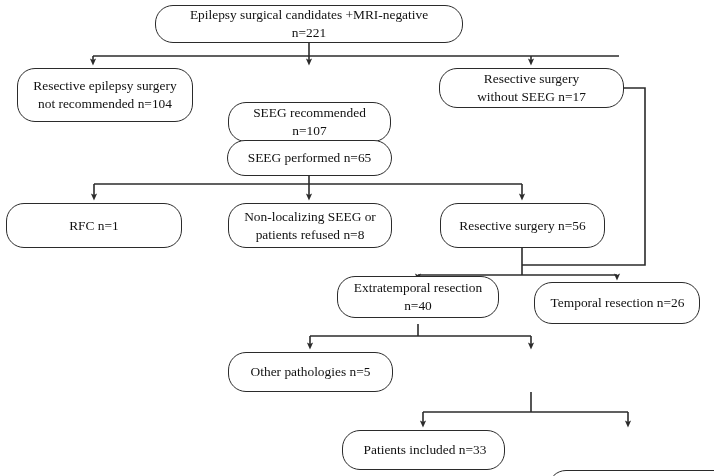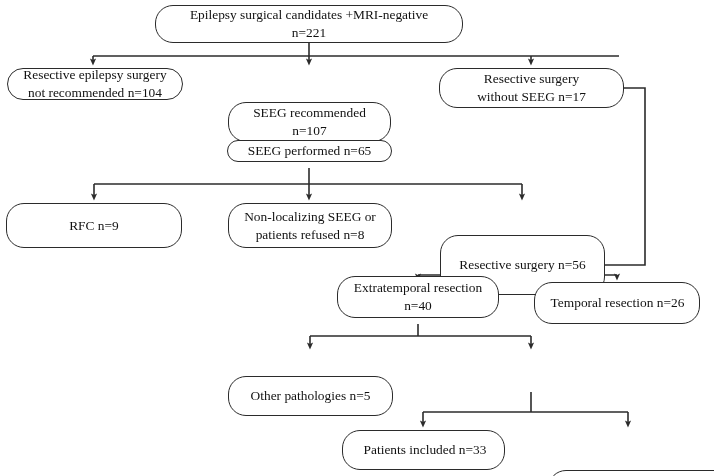--- a/index.html
+++ b/index.html
@@ -90,62 +90,62 @@
       <path d="M423,412 L423,424" marker-end="url(#arrow)"></path>
       <path d="M628,412 L628,424" marker-end="url(#arrow)"></path>
     </g>
   </svg>
 
   <div class="node" style="left:155px; top:5px; width:308px; height:38px;">
     <span class="label">Epilepsy surgical candidates +MRI-negative
 n=221</span>
   </div>
 
-  <div class="node" style="left:7px; top:68px; width:176px; height:32px;">
+  <div class="node" style="left:17px; top:68px; width:176px; height:54px;">
     <span class="label">Resective epilepsy surgery
 not recommended n=104</span>
   </div>
 
   <div class="node" style="left:228px; top:68px; width:163px; height:40px;margin-top:34px;">
     <span class="label">SEEG recommended
 n=107</span>
   </div>
 
   <div class="node" style="left:439px; top:68px; width:185px; height:40px;">
     <span class="label">Resective surgery
 without SEEG n=17</span>
   </div>
 
-  <div class="node" style="left:227px; top:140px; width:165px; height:22px;">
+  <div class="node" style="left:227px; top:140px; width:165px; height:36px;">
     <span class="label">SEEG performed n=65</span>
   </div>
 
   <div class="node" style="left:6px; top:203px; width:176px; height:45px;">
-    <span class="label">RFC n=9</span>
+    <span class="label">RFC n=1</span>
   </div>
 
   <div class="node" style="left:228px; top:203px; width:164px; height:45px;align-items:center;">
     <span class="label">Non-localizing SEEG or
 patients refused n=8</span>
   </div>
 
-  <div class="node" style="left:440px; top:203px; width:165px; height:60px;margin-top:32px;">
+  <div class="node" style="left:440px; top:203px; width:165px; height:45px;">
     <span class="label">Resective surgery n=56</span>
   </div>
 
   <div class="node" style="left:337px; top:276px; width:162px; height:42px;">
     <span class="label">Extratemporal resection
 n=40</span>
   </div>
 
   <div class="node" style="left:534px; top:282px; width:166px; height:42px;padding-left:7px;">
     <span class="label">Temporal resection n=26</span>
   </div>
 
-  <div class="node" style="left:228px; top:352px; width:165px; height:40px;margin-top:24px;">
+  <div class="node" style="left:228px; top:352px; width:165px; height:40px;">
     <span class="label">Other pathologies n=5</span>
   </div>
 
 
   <div class="node" style="left:342px; top:430px; width:163px; height:40px;padding-left:9px;">
     <span class="label">Patients included n=33</span>
   </div>
 
   <div class="node" style="left:548px; top:430px; width:184px; height:40px;margin-top:40px;">
     <span class="label">Age&lt;5 years n=2</span>

